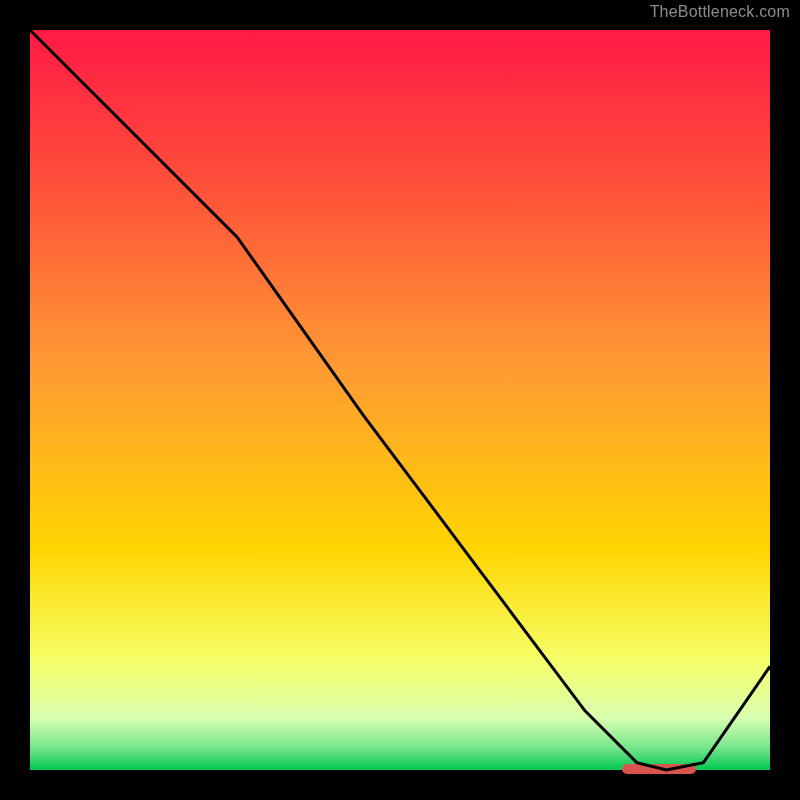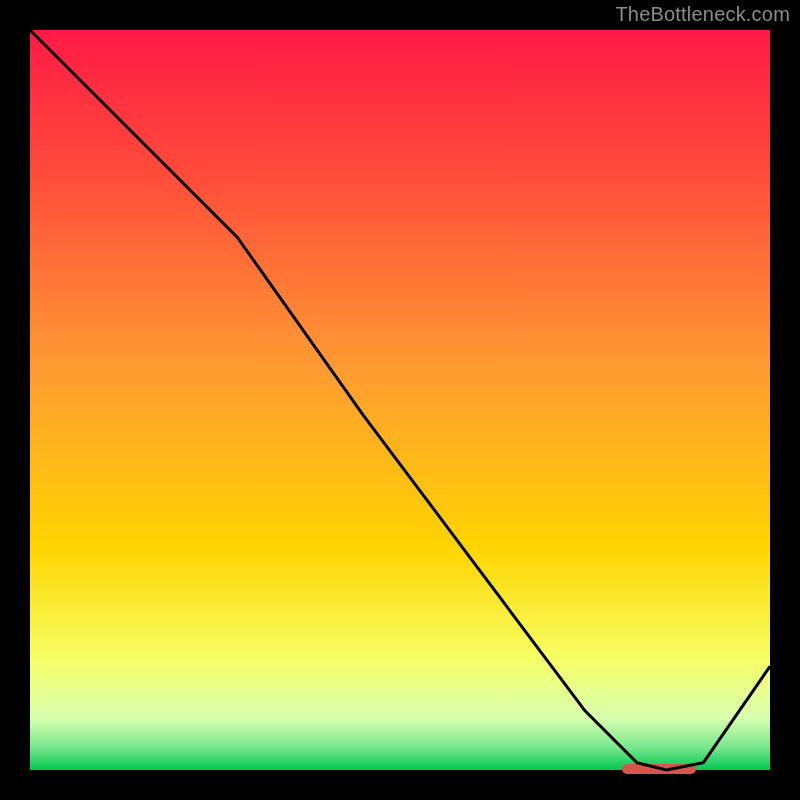--- a/index.html
+++ b/index.html
@@ -17,21 +17,21 @@
     height: 800px;
   }
   svg {
     display: block;
   }
   .watermark {
     position: absolute;
     top: 3px;
     right: 10px;
     color: #8c8c8c;
-    font-size: 20px;
+    font-size: 16px;
     font-weight: 500;
     letter-spacing: 0.2px;
     text-align: right;
   }
 </style>
 </head>
 <body>
 
 <div class="canvas-wrap">
   <svg id="svg" width="800" height="800" viewBox="0 0 800 800">

